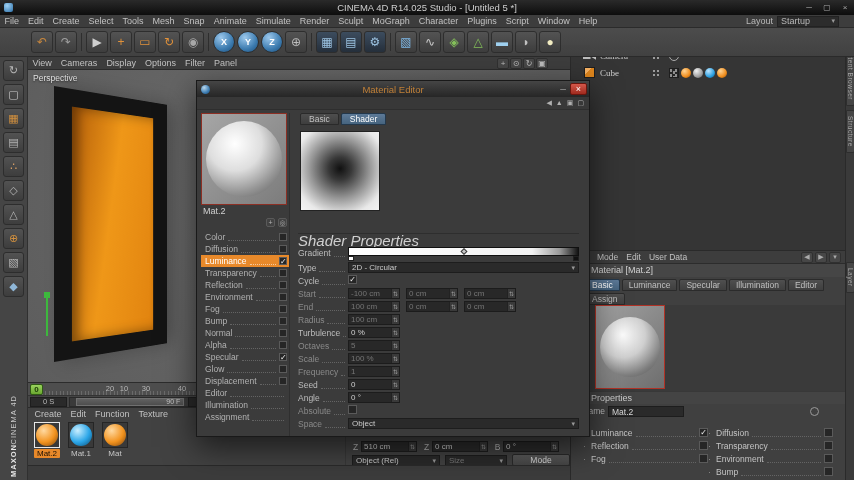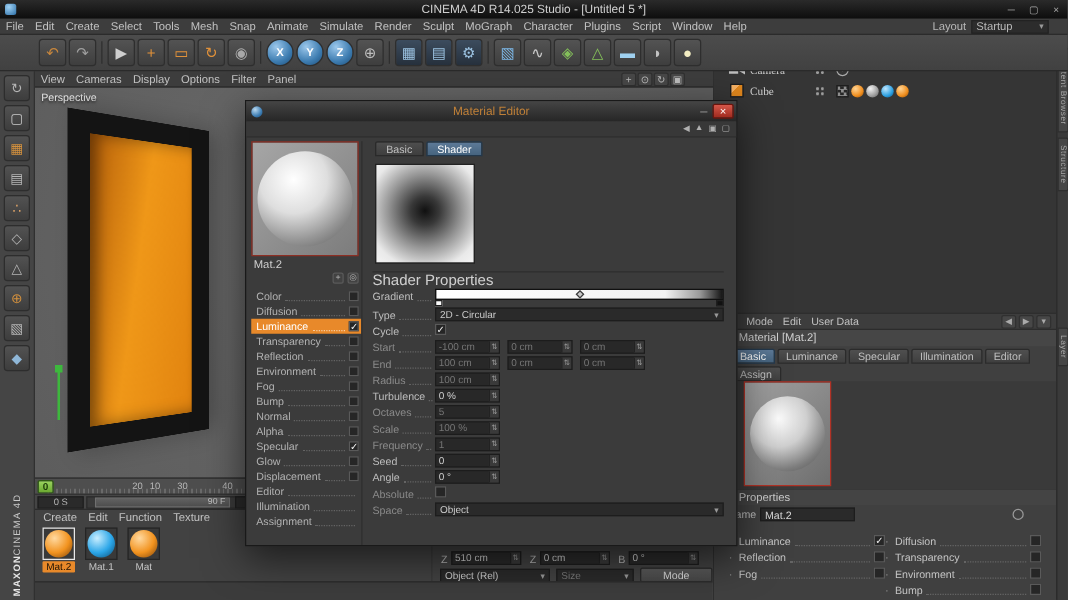--- a/index.html
+++ b/index.html
@@ -167,21 +167,21 @@
 .me-ch{display:flex;align-items:center;height:12px;padding:0 2px 0 4px;font-size:8.5px;color:#b2b2b2;}
 .me-ch.selected{background:#e8892a;color:#fff;}
 .me-ch.selected .leader{border-color:rgba(255,255,255,.55);}
 .me-ch .cbx{width:8px;height:8px;}
 .leader{flex:1;border-bottom:1px dotted #646464;height:8px;margin:0 3px;min-width:3px;}
 .me-right{flex:1;border-left:1px solid #2f2f2f;padding:0 6px 0 8px;display:flex;flex-direction:column;}
 #me-tabs{display:flex;gap:2px;padding-left:2px;}
 .me-tab{height:12px;line-height:11px;padding:0 8px;background:linear-gradient(#4e4e4e,#3e3e3e);border:1px solid #2a2a2a;border-radius:2px 2px 0 0;font-size:8.5px;color:#c2c2c2;}
 .me-tab.active{background:linear-gradient(#5d7a98,#46647f);color:#fff;border-color:#23384c;}
 .shader-preview{width:80px;height:80px;margin:6px 0 4px 2px;border:1px solid #222;background:radial-gradient(circle at 50% 47%,#101010 0%,#383838 20%,#969696 52%,#e9e9e9 82%,#f4f4f4 100%);flex:none;}
-.me-section{height:13px;line-height:13px;font-size:12px;color:#d0d0d0;border-top:1px solid #2e2e2e;margin-top:2px;}
+.me-section{height:13px;line-height:13px;font-size:15px;color:#d0d0d0;border-top:1px solid #2e2e2e;margin-top:18px;font-style:italic;}
 #shader-rows{margin-top:1px;}
 .sh-row{display:flex;align-items:flex-start;min-height:13px;}
 .sh-lab-wrap{width:50px;display:flex;align-items:center;flex:none;height:11px;}
 .sh-lab{font-size:8.5px;color:#bdbdbd;white-space:nowrap;}
 .sh-row.dis .sh-lab{color:#8a8a8a;}
 .sh-val{flex:1;display:flex;align-items:center;gap:6px;}
 .sh-val.grad-wrap{flex-direction:column;align-items:stretch;gap:0;}
 .field{display:flex;width:52px;height:11px;background:#282828;border:1px solid #1c1c1c;align-items:center;flex:none;}
 .field .f-val{flex:1;font-size:8px;color:#cfcfcf;padding-left:2px;white-space:nowrap;}
 .sh-row.dis .f-val{color:#757575;}

